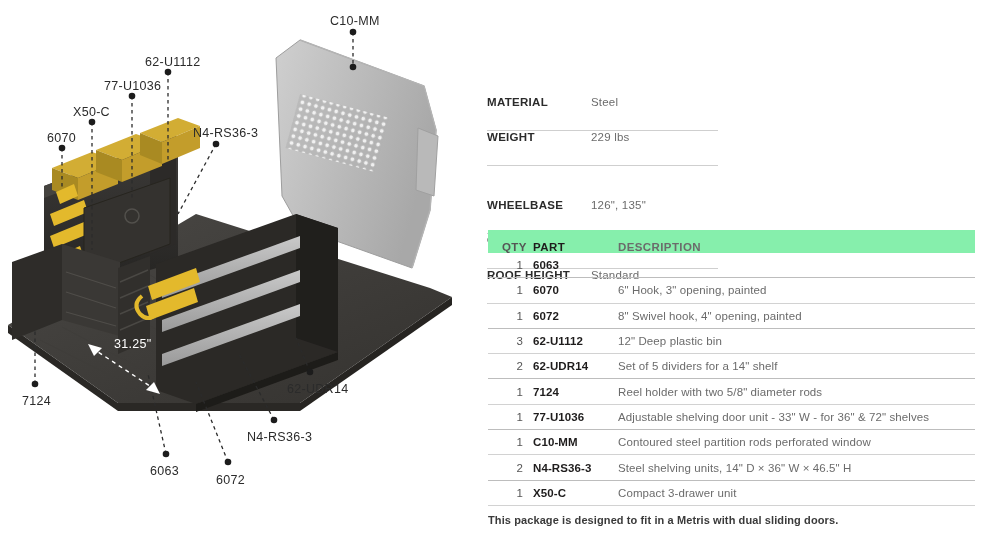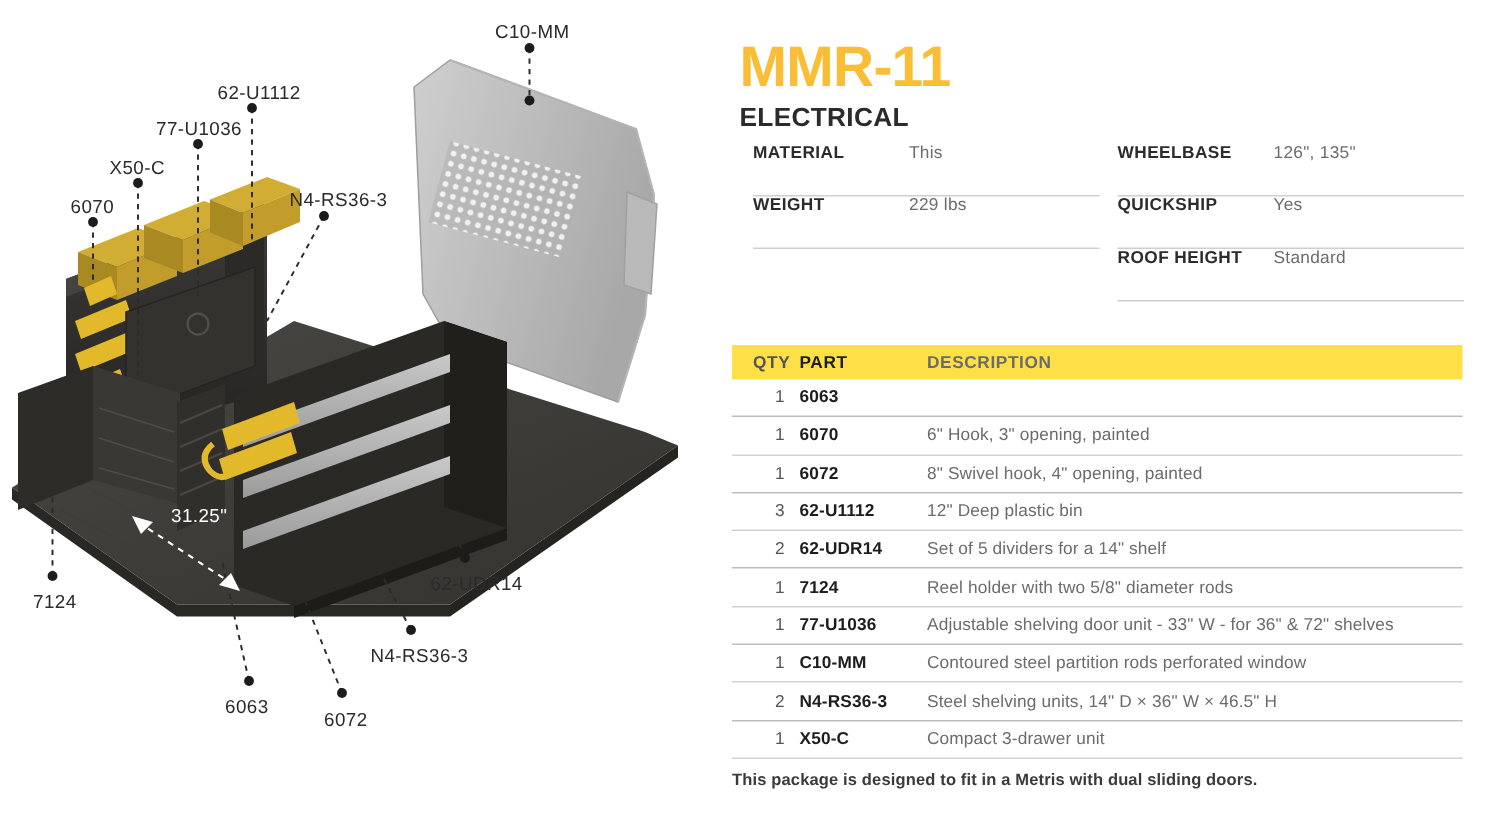--- a/index.html
+++ b/index.html
@@ -48,24 +48,25 @@
     font-weight: bold;
     letter-spacing: 0.2px;
     color: #2b2b2b;
     margin: 6px 0 0 0;
     line-height: 1;
   }
 
   
   .spec-grid {
     position: absolute;
-    left: 17px; top: 96px;
+    left: 2px; top: 96px;
     width: 487px;
     display: flex;
-    gap: 12px;
+    gap: 33px;
+    flex-direction: column;
   }
   .spec-col { width: 231px; }
   .spec-row {
     display: flex;
     align-items: baseline;
     height: 34px;
     border-bottom: 1px solid #cfcfcf;
   }
   .spec-label {
     font-size: 11.5px;
@@ -82,24 +83,24 @@
   }
 
   
   .parts-table {
     position: absolute;
     left: 3px; top: 230px;
     width: 487px;
   }
   .pt-head {
     display: flex;
-    background: #fde047;
+    background: #86efac;
     color: #ffffff;
     height: 23px;
-    align-items: center;
+    align-items: flex-end;
   }
   .pt-head .c-qty,
   .pt-head .c-part,
   .pt-head .c-desc {
     font-size: 11.5px;
     font-weight: bold;
     letter-spacing: 0.4px;
   }
   .pt-row {
     display: flex;
@@ -324,30 +325,26 @@
     <div class="callout" style="left:287px; top:382px;">62-UDR14</div>
     <div class="callout" style="left:247px; top:430px;">N4-RS36-3</div>
     <div class="callout" style="left:22px; top:394px;">7124</div>
     <div class="callout" style="left:150px; top:464px;">6063</div>
     <div class="callout" style="left:216px; top:473px;">6072</div>
     <div class="dim-label" style="left:114px; top:337px;">31.25"</div>
   </div>
 
   <div class="spec-pane">
 
-    <div class="title-block">
-      <div class="model-title">MMR-11</div>
-      <div class="model-subtitle">ELECTRICAL</div>
-    </div>
 
     <div class="spec-grid">
       <div class="spec-col">
         <div class="spec-row">
           <span class="spec-label">MATERIAL</span>
-          <span class="spec-value">This</span>
+          <span class="spec-value">Steel</span>
         </div>
         <div class="spec-row">
           <span class="spec-label">WEIGHT</span>
           <span class="spec-value">229 lbs</span>
         </div>
       </div>
       <div class="spec-col">
         <div class="spec-row">
           <span class="spec-label">WHEELBASE</span>
           <span class="spec-value">126", 135"</span>

